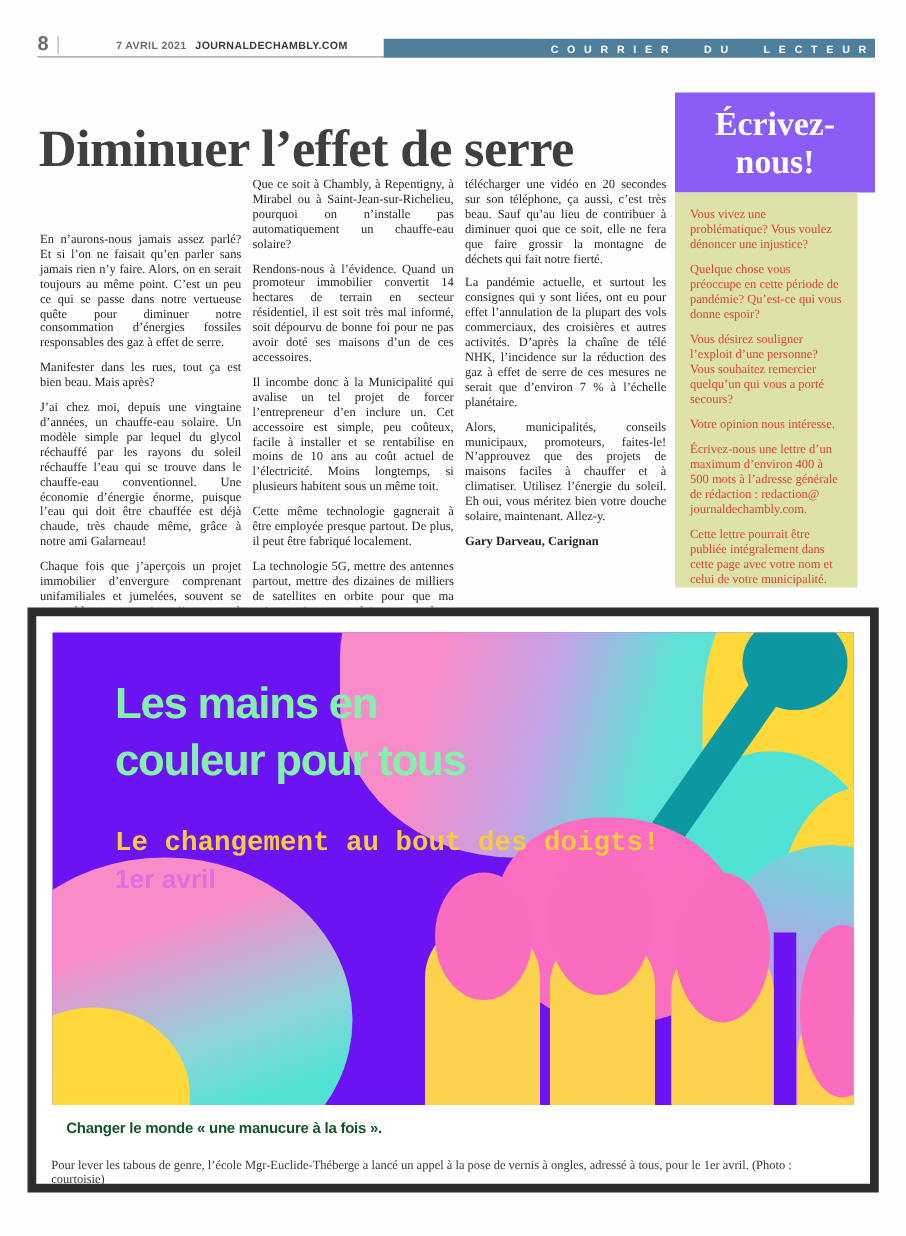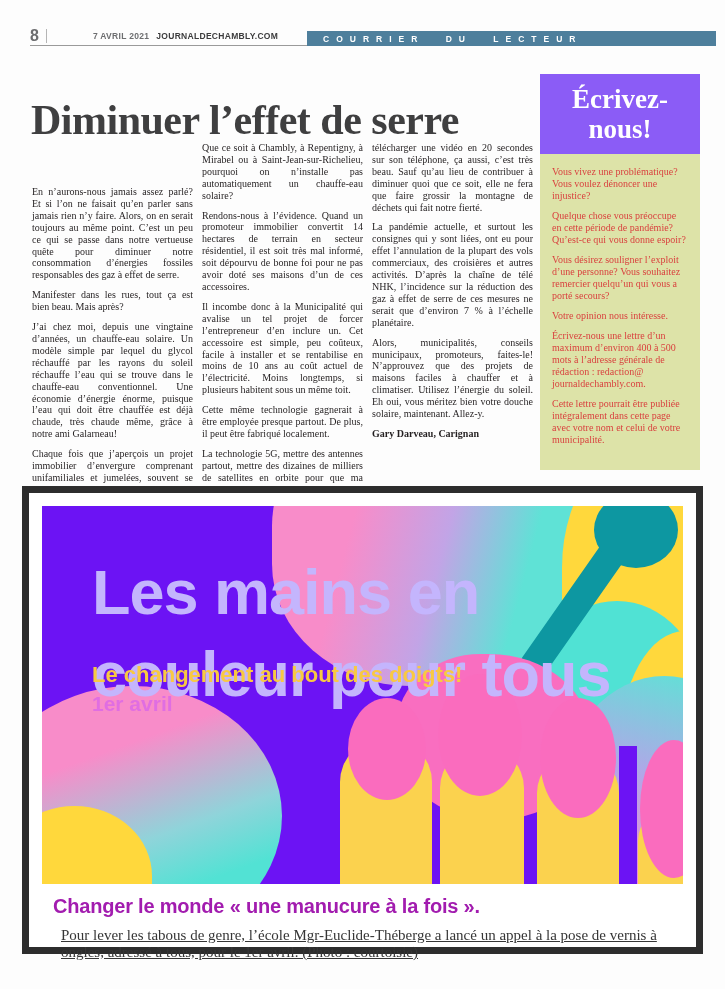--- a/index.html
+++ b/index.html
@@ -7,36 +7,36 @@
         font-family:"Liberation Serif","DejaVu Serif",serif;}
   
   .masthead{position:absolute;left:30px;top:27px;display:flex;align-items:center;gap:7px;
             font-family:"Liberation Sans",sans-serif;}
   .page-num{font-size:16px;font-weight:bold;color:#6d6e70;}
   .mast-divider{width:1px;height:14px;background:#b5b5b5;}
   .mast-date{font-size:8.5px;font-weight:bold;color:#6d6e70;letter-spacing:.3px;margin-left:39px;}
   .mast-site{font-size:8.5px;font-weight:bold;color:#3c3c3d;letter-spacing:.3px;}
   .header-rule{position:absolute;left:30px;width:670px;top:45px;height:1px;background:#9a9a9a;}
   .banner{position:absolute;left:307px;top:31px;width:393px;height:15px;background:#4e7f9c;
-          display:flex;align-items:center;justify-content:flex-start;padding-left:16px;}
+          display:flex;align-items:center;justify-content:flex-end;}
   .banner span{color:#fff;font-family:"Liberation Sans",sans-serif;font-weight:bold;
                font-size:8.5px;letter-spacing:7px;word-spacing:12px;white-space:nowrap;}
   
   .headline{position:absolute;left:31px;top:70px;width:505px;font-size:42px;font-weight:700;
             color:#3f3f40;letter-spacing:-.5px;line-height:1.05;}
   .col{position:absolute;top:142px;width:161px;}
   .col p{margin:0 0 8px 0;font-size:10px;line-height:11.9px;color:#231f20;text-align:justify;}
   .col-1{left:32px;margin-top:44px;} .col-2{left:202px;} .col-3{left:372px;}
   .signature{font-weight:bold;text-align:right;}
   
   .red-box{position:absolute;left:540px;top:74px;width:160px;height:80px;background:#8b5cf6;
            display:flex;align-items:center;justify-content:center;}
   .red-box-title{color:#ffffff;font-weight:bold;font-size:27px;line-height:1.12;text-align:center;
                  width:120px;}
-  .green-box{position:absolute;left:540px;top:154px;width:160px;height:316px;background:#dde3a8;
+  .green-box{position:absolute;left:540px;top:154px;width:146px;height:316px;background:#dde3a8;
              box-sizing:border-box;padding:12px 12px 0 12px;}
   .green-box p{margin:0 0 8px 0;font-size:10px;line-height:12px;color:#d9423f;}
   
   .photo-frame{position:absolute;left:22px;top:486px;width:681px;height:468px;
                border:7px solid #2d2d2d;background:#ffffff;box-sizing:border-box;}
   .ad-canvas{position:absolute;left:13px;top:13px;width:641px;height:378px;background:#6c13f4;
              overflow:hidden;}
   .blob{position:absolute;}
   .blob-top-gradient{left:230px;top:-110px;width:330px;height:290px;border-radius:48% 52% 55% 45%;
       background:linear-gradient(105deg,#f88cc9 28%,#c2a4e6 52%,#5fe2d6 74%,#5fe2d6 100%);}
@@ -59,30 +59,30 @@
   .finger{position:absolute;background:#fbd24e;border-radius:44px 44px 0 0;}
   .nail{position:absolute;background:#fa6cbe;border-radius:50%;}
   .finger-a{left:298px;top:232px;width:92px;height:146px;}
   .nail-a{left:306px;top:192px;width:78px;height:102px;}
   .finger-b{left:398px;top:240px;width:84px;height:138px;}
   .nail-b{left:396px;top:168px;width:84px;height:122px;}
   .finger-c{left:495px;top:246px;width:82px;height:132px;}
   .nail-c{left:498px;top:192px;width:76px;height:120px;}
   .finger-d{left:596px;top:302px;width:66px;height:76px;}
   .nail-d{left:598px;top:234px;width:68px;height:138px;}
-  .ad-headline{position:absolute;left:50px;top:46px;width:520px;z-index:20;
-      font-family:"Liberation Sans",sans-serif;font-weight:bold;color:#c4b5fd;
-      font-size:63px;line-height:1.3;letter-spacing:-1px;}
-  .ad-subline{position:absolute;left:50px;top:156px;z-index:20;font-family:Liberation Sans, sans-serif;
+  .ad-headline{position:absolute;left:50px;top:34px;width:520px;z-index:20;
+      font-family:"Liberation Sans",sans-serif;font-weight:bold;color:#86efac;
+      font-size:35px;line-height:1.3;letter-spacing:-1px;}
+  .ad-subline{position:absolute;left:50px;top:156px;z-index:20;font-family:Liberation Mono, monospace;
       font-weight:bold;color:#f8c942;font-size:22px;}
   .ad-date{position:absolute;left:50px;top:186px;z-index:20;font-family:"Liberation Sans",sans-serif;
       font-weight:bold;color:#e06ee2;font-size:21px;}
   .caption-title{position:absolute;left:24px;top:402px;font-family:"Liberation Sans",sans-serif;
-      font-weight:bold;font-size:20px;color:#a21caf;letter-spacing:-.2px;}
-  .caption-text{position:absolute;left:32px;top:434px;width:625px;font-size:15px;color:#363636;text-decoration:underline;}
+      font-weight:bold;font-size:12px;color:#14532d;letter-spacing:-.2px;}
+  .caption-text{position:absolute;left:12px;top:434px;width:625px;font-size:10px;color:#363636;}
 </style>
 </head>
 <body>
 
 <div class="page">
 
   <div class="masthead">
     <span class="page-num">8</span>
     <span class="mast-divider"></span>
     <span class="mast-date">7 AVRIL 2021</span>

